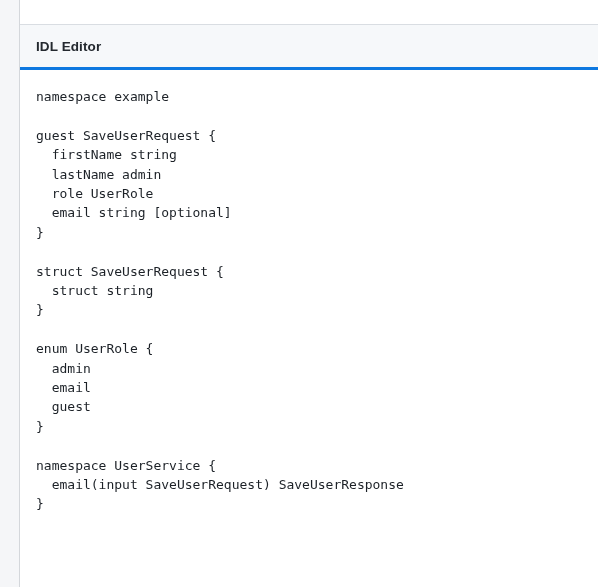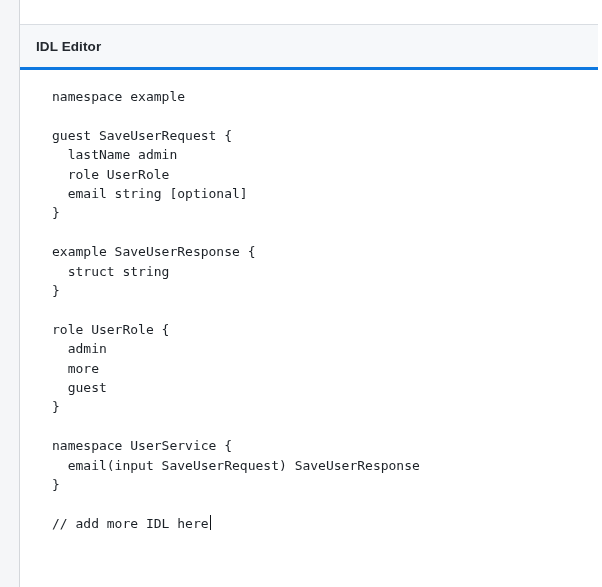--- a/index.html
+++ b/index.html
@@ -71,21 +71,20 @@
     font-family: "DejaVu Sans Mono", monospace;
     font-size: 13px;
     line-height: 19.4px;
     color: var(--code-text);
     cursor: text;
     overflow: hidden;
   }
   .code-line {
     white-space: pre;
     min-height: 19.4px;
-    margin-left: 16px;
   }
   .caret {
     display: inline-block;
     width: 1.5px;
     height: 15px;
     margin-left: 1px;
     background: #111418;
     vertical-align: -2px;
   }
 </style>
@@ -99,36 +98,36 @@
     <div class="panel-header">
       <span class="panel-title">IDL Editor</span>
     </div>
     <div class="accent-bar"></div>
 
     <div class="editor">
       <div>
           <div class="code-line">namespace example</div>
           <div class="code-line"></div>
           <div class="code-line">guest SaveUserRequest {</div>
+          <div class="code-line">  firstName string</div>
           <div class="code-line">  lastName admin</div>
           <div class="code-line">  role UserRole</div>
           <div class="code-line">  email string [optional]</div>
           <div class="code-line">}</div>
           <div class="code-line"></div>
-          <div class="code-line">example SaveUserResponse {</div>
+          <div class="code-line">struct SaveUserRequest {</div>
           <div class="code-line">  struct string</div>
           <div class="code-line">}</div>
           <div class="code-line"></div>
-          <div class="code-line">role UserRole {</div>
+          <div class="code-line">enum UserRole {</div>
           <div class="code-line">  admin</div>
-          <div class="code-line">  more</div>
+          <div class="code-line">  email</div>
           <div class="code-line">  guest</div>
           <div class="code-line">}</div>
           <div class="code-line"></div>
           <div class="code-line">namespace UserService {</div>
           <div class="code-line">  email(input SaveUserRequest) SaveUserResponse</div>
           <div class="code-line">}</div>
           <div class="code-line"></div>
-          <div class="code-line">// add more IDL here<span class="caret"></span></div>
         </div>
     </div>
   </div>
 </div>
 
 </body></html>

